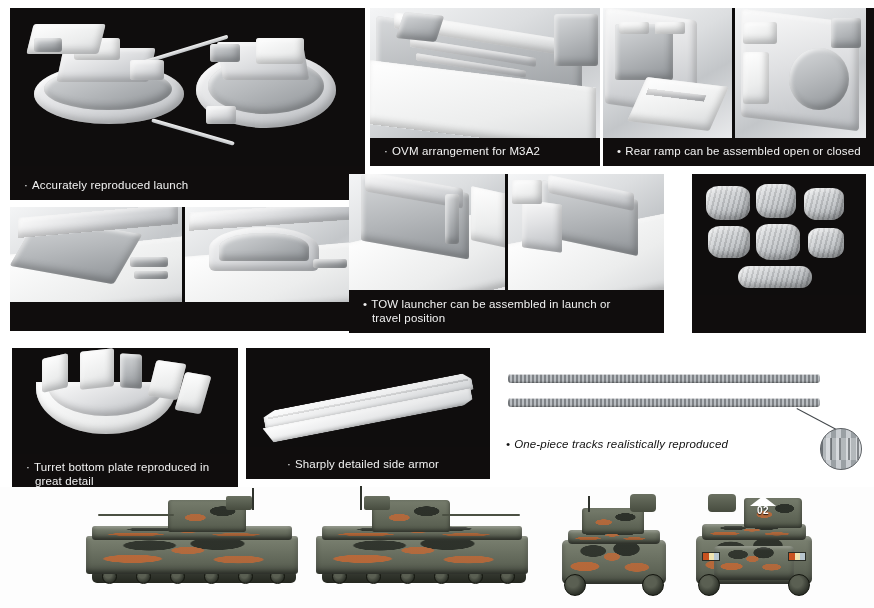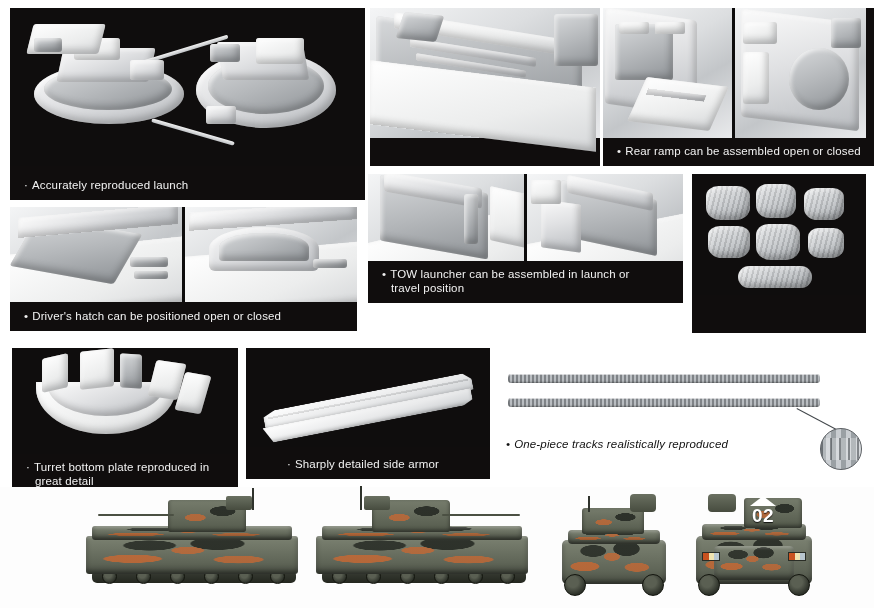--- a/index.html
+++ b/index.html
@@ -221,21 +221,21 @@
     background: #2f332c;
   }
   .tow-pod {
     position: absolute;
     border-radius: 2px;
     background: linear-gradient(#6a7061,#474c3f);
   }
   .numplate {
     position: absolute;
     color: #ffffff;
-    font-size: 19px;
+    font-size: 10px;
     font-weight: bold;
     font-family: "Liberation Sans", sans-serif;
     letter-spacing: .5px;
     line-height: 1;
     text-shadow: 0 1px 1px rgba(0,0,0,.8);
   }
   .chevron {
     position: absolute;
     width: 0; height: 0;
     border-left: 13px solid transparent;
@@ -284,20 +284,23 @@
     <div class="cg" style="bottom:28px;">
       <div class="grey-bg"></div>
       <div class="blob dk" style="left:6px; top:24px; width:206px; height:70px; transform:skewY(9deg); border-radius:4px;"></div>
       <div class="blob lt" style="left:24px; top:18px; width:172px; height:16px; transform:skewY(9deg); border-radius:3px;"></div>
       <div class="blob" style="left:40px; top:40px; width:126px; height:9px; transform:skewY(9deg); border-radius:2px;"></div>
       <div class="blob" style="left:46px; top:54px; width:110px; height:7px; transform:skewY(9deg); border-radius:2px;"></div>
       <div class="blob dk" style="left:30px; top:6px; width:40px; height:26px; transform:skew(-18deg,6deg); border-radius:3px;"></div>
       <div class="blob lt" style="left:0px; top:66px; width:226px; height:64px; transform:skewY(7deg);"></div>
       <div class="blob dk r3" style="left:184px; top:6px; width:44px; height:52px;"></div>
     </div>
+    <div class="caption">
+      <span class="bullet">·</span><span class="txt">OVM arrangement for M3A2</span>
+    </div>
   </div>
 
   <div class="panel" style="left:603px; top:8px; width:291px; height:158px;">
     <div class="photo-row" style="height:130px;">
       <div class="photo" style="width:129px; height:130px;">
         <div class="grey-bg"></div>
         <div class="blob" style="left:2px; top:6px; width:92px; height:96px; transform:skewY(8deg); border-radius:4px;"></div>
         <div class="blob dk" style="left:12px; top:16px; width:58px; height:56px; border-radius:3px;"></div>
         <div class="blob lt" style="left:16px; top:14px; width:30px; height:12px; border-radius:2px;"></div>
         <div class="blob lt" style="left:52px; top:14px; width:30px; height:12px; border-radius:2px;"></div>
@@ -330,26 +333,23 @@
       </div>
       <div class="photo" style="width:172px; height:95px;">
         <div class="grey-bg"></div>
         <div class="blob lt" style="left:-8px; top:42px; width:196px; height:62px; transform:skewY(-5deg);"></div>
         <div class="blob" style="left:24px; top:20px; width:110px; height:44px; border-radius:50% 50% 6px 6px;"></div>
         <div class="blob dk" style="left:34px; top:26px; width:90px; height:28px; border-radius:50% 50% 4px 4px;"></div>
         <div class="blob" style="left:4px; top:0px; width:168px; height:18px; transform:skewY(-4deg);"></div>
         <div class="blob dk r3" style="left:128px; top:52px; width:34px; height:9px;"></div>
       </div>
     </div>
-    <div class="caption">
-      <span class="bullet">•</span><span class="txt">Driver's hatch can be positioned open or closed</span>
-    </div>
-  </div>
-
-  <div class="panel" style="left:368px; top:174px; width:315px; height:129px;">
+  </div>
+
+  <div class="panel" style="left:349px; top:174px; width:315px; height:159px;">
     <div class="photo-row" style="height:116px;">
       <div class="photo" style="width:156px; height:116px;">
         <div class="grey-bg"></div>
         <div class="blob lt" style="left:-14px; top:50px; width:192px; height:80px; transform:skewY(-13deg);"></div>
         <div class="blob dk" style="left:12px; top:10px; width:108px; height:66px; transform:skewY(10deg); border-radius:3px;"></div>
         <div class="blob" style="left:16px; top:6px; width:98px; height:20px; transform:skewY(10deg); border-radius:3px;"></div>
         <div class="blob dk r3" style="left:96px; top:20px; width:14px; height:50px;"></div>
         <div class="blob lt" style="left:122px; top:16px; width:36px; height:54px; transform:skewY(12deg); border-radius:2px;"></div>
       </div>
       <div class="photo" style="width:156px; height:116px;">

